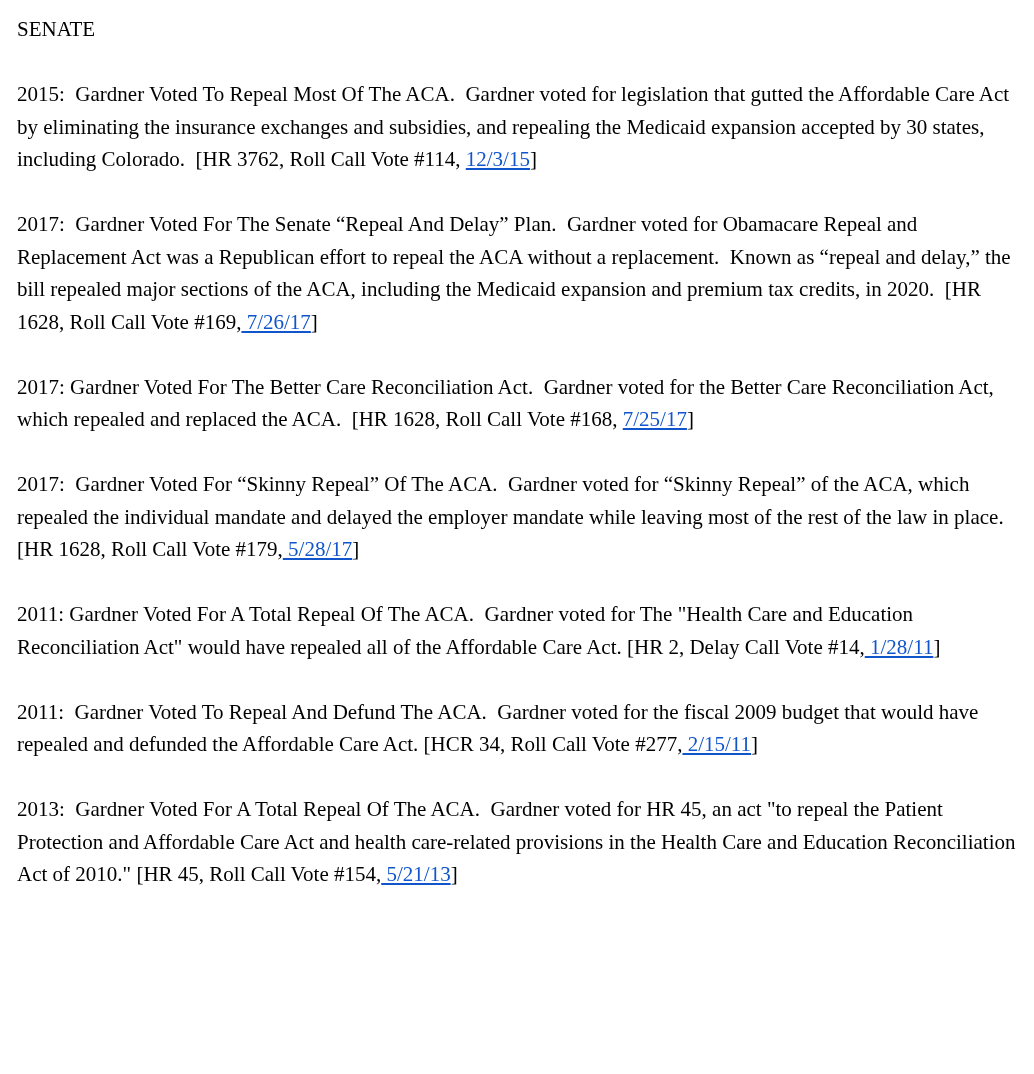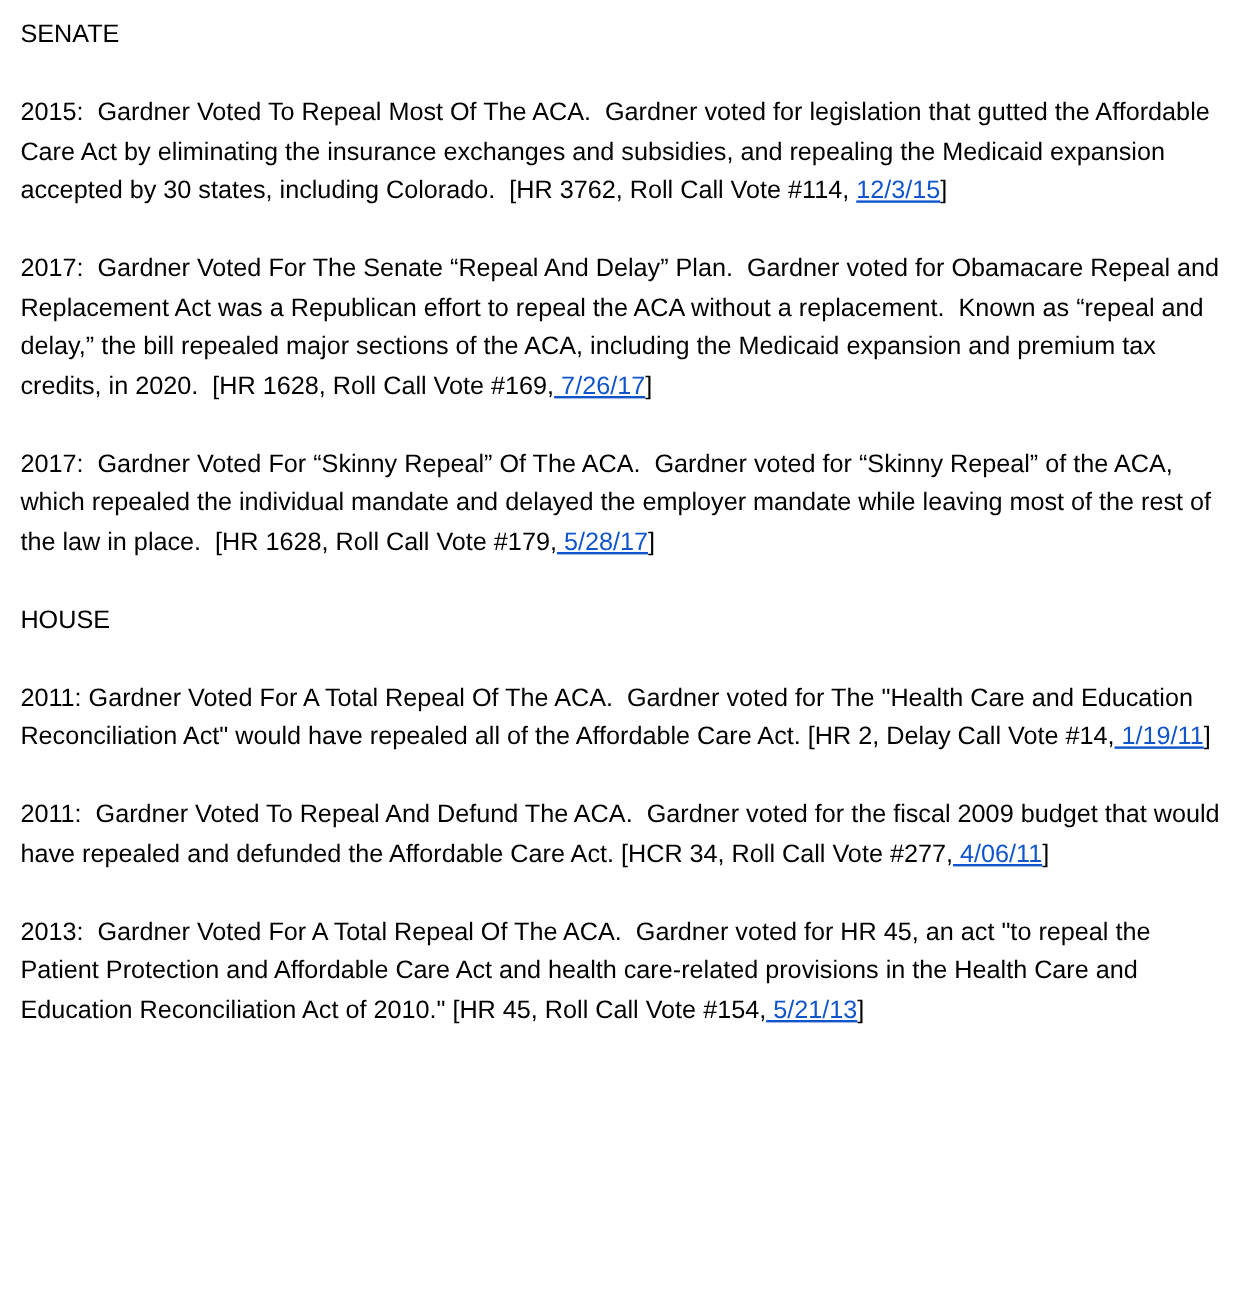--- a/index.html
+++ b/index.html
@@ -5,21 +5,21 @@
   html, body {
     margin: 0;
     padding: 0;
     background: #ffffff;
   }
   .doc {
     box-sizing: border-box;
     width: 1034px;
     min-height: 1074px;
     padding: 13px 17px 19px 17px;
-    font-family: Liberation Sans, sans-serif;
+    font-family: Liberation Serif, serif;
     font-size: 21px;
     line-height: 32.5px;
     color: #000000;
     background: #ffffff;
   }
   .block {
     margin: 0 0 32.5px 0;
     white-space: pre-wrap;
     word-wrap: break-word;
   }
@@ -33,18 +33,18 @@
     cursor: pointer;
   }
 </style>
 </head>
 <body>
 
 <div class="doc">
     <div class="block heading">SENATE</div>
     <div class="block para"><span>2015:  Gardner Voted To Repeal Most Of The ACA.  Gardner voted for legislation that gutted the Affordable Care Act by eliminating the insurance exchanges and subsidies, and repealing the Medicaid expansion accepted by 30 states, including Colorado.  [HR 3762, Roll Call Vote #114, </span><a href="#">12/3/15</a><span>]</span></div>
     <div class="block para"><span>2017:  Gardner Voted For The Senate “Repeal And Delay” Plan.  Gardner voted for Obamacare Repeal and Replacement Act was a Republican effort to repeal the ACA without a replacement.  Known as “repeal and delay,” the bill repealed major sections of the ACA, including the Medicaid expansion and premium tax credits, in 2020.  [HR 1628, Roll Call Vote #169,</span><a href="#"> 7/26/17</a><span>]</span></div>
+    <div class="block para"><span>2017: Gardner Voted For The Better Care Reconciliation Act.  Gardner voted for the Better Care Reconciliation Act, which repealed and replaced the ACA.  [HR 1628, Roll Call Vote #168, </span><a href="#">7/25/17</a><span>]</span></div>
     <div class="block para"><span>2017:  Gardner Voted For “Skinny Repeal” Of The ACA.  Gardner voted for “Skinny Repeal” of the ACA, which repealed the individual mandate and delayed the employer mandate while leaving most of the rest of the law in place.  [HR 1628, Roll Call Vote #179,</span><a href="#"> 5/28/17</a><span>]</span></div>
-    <div class="block heading">HOUSE</div>
-    <div class="block para"><span>2011: Gardner Voted For A Total Repeal Of The ACA.  Gardner voted for The "Health Care and Education Reconciliation Act" would have repealed all of the Affordable Care Act. [HR 2, Delay Call Vote #14,</span><a href="#"> 1/19/11</a><span>]</span></div>
-    <div class="block para"><span>2011:  Gardner Voted To Repeal And Defund The ACA.  Gardner voted for the fiscal 2009 budget that would have repealed and defunded the Affordable Care Act. [HCR 34, Roll Call Vote #277,</span><a href="#"> 4/06/11</a><span>]</span></div>
+    <div class="block para"><span>2011: Gardner Voted For A Total Repeal Of The ACA.  Gardner voted for The "Health Care and Education Reconciliation Act" would have repealed all of the Affordable Care Act. [HR 2, Delay Call Vote #14,</span><a href="#"> 1/28/11</a><span>]</span></div>
+    <div class="block para"><span>2011:  Gardner Voted To Repeal And Defund The ACA.  Gardner voted for the fiscal 2009 budget that would have repealed and defunded the Affordable Care Act. [HCR 34, Roll Call Vote #277,</span><a href="#"> 2/15/11</a><span>]</span></div>
     <div class="block para"><span>2013:  Gardner Voted For A Total Repeal Of The ACA.  Gardner voted for HR 45, an act "to repeal the Patient Protection and Affordable Care Act and health care-related provisions in the Health Care and Education Reconciliation Act of 2010." [HR 45, Roll Call Vote #154,</span><a href="#"> 5/21/13</a><span>]</span></div>
   </div>
 
 </body></html>

